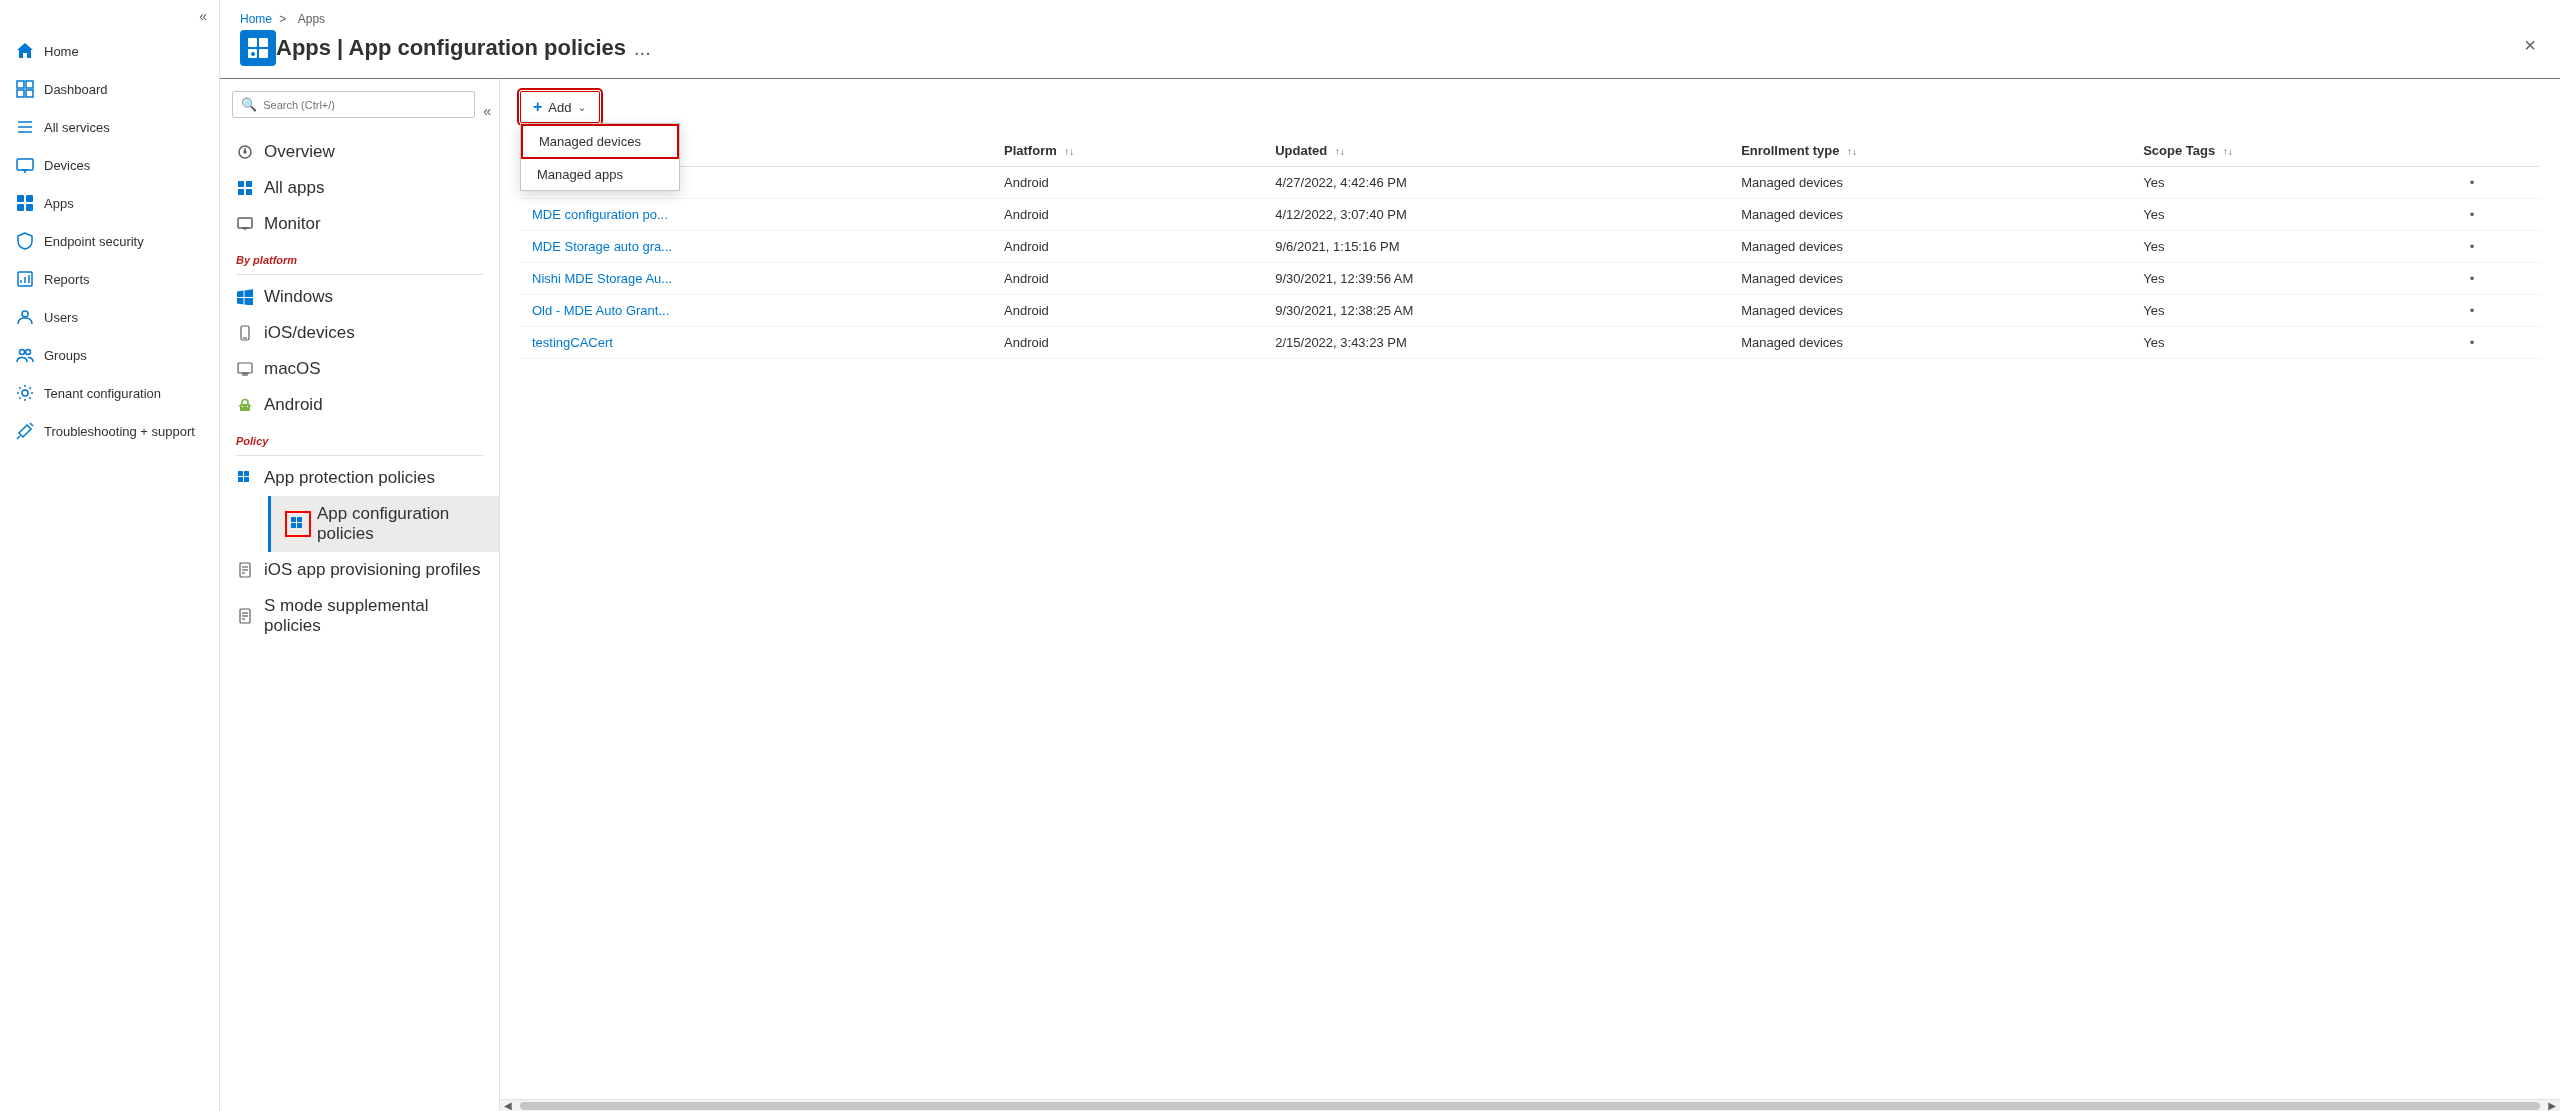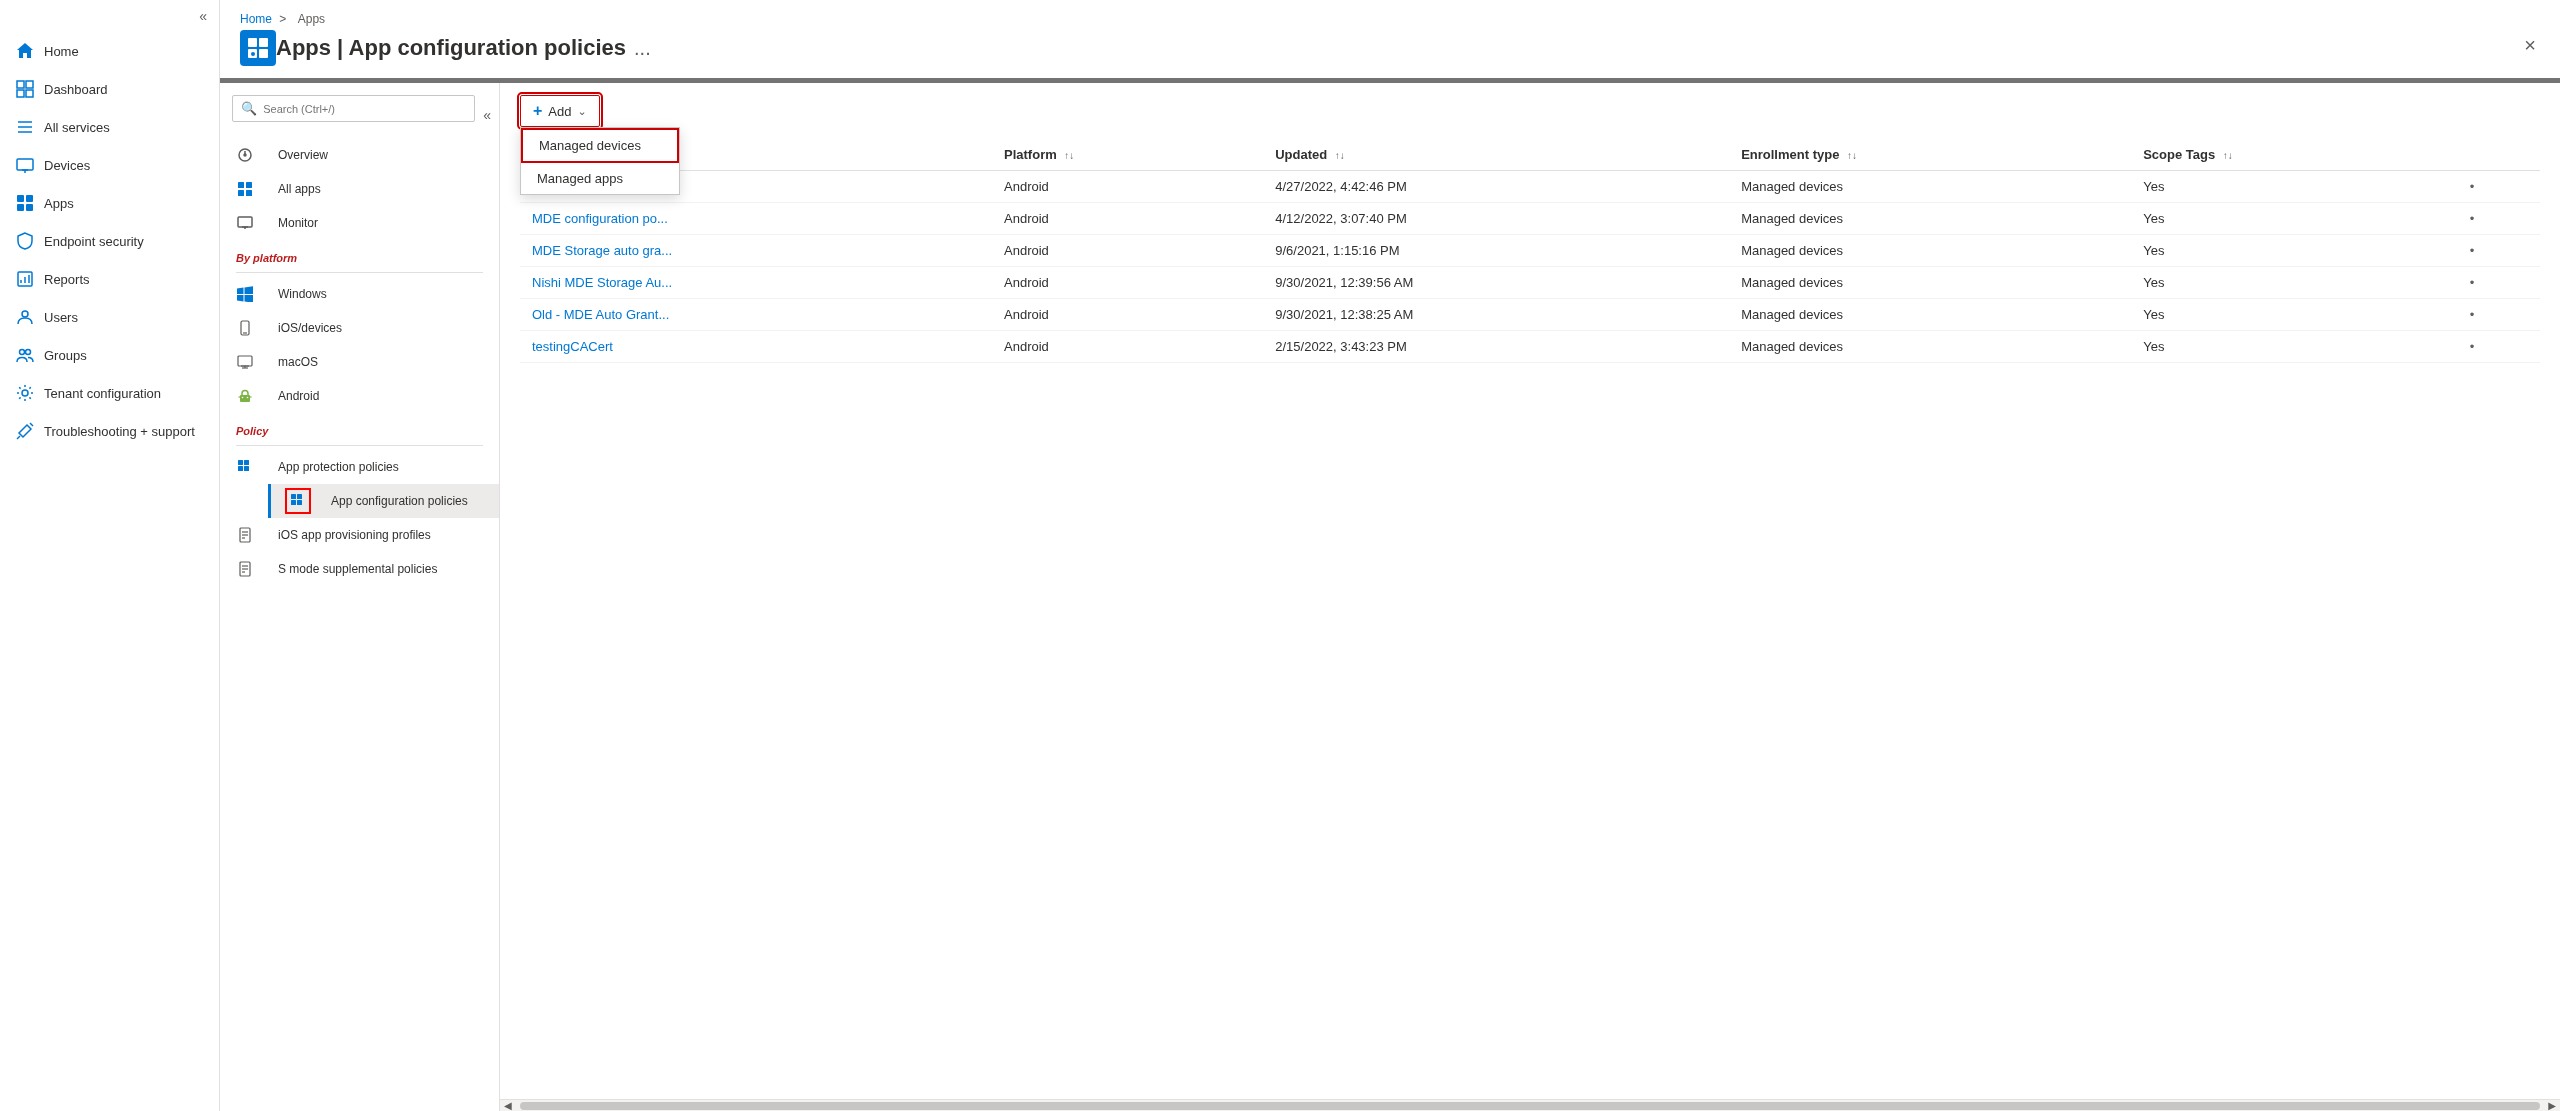--- a/index.html
+++ b/index.html
@@ -42,21 +42,21 @@
       background: #fff;
       overflow: hidden;
     }
 
     
     .header {
       display: flex;
       align-items: center;
       padding: 12px 20px 0 20px;
       background: #fff;
-      border-bottom: 5px solid #737373;
+      border-bottom: 1px solid #737373;
       justify-content: space-between;
     }
     .header-left { display: flex; flex-direction: column; }
     .breadcrumb { font-size: 12px; color: #605e5c; margin-bottom: 4px; }
     .breadcrumb a { color: #0078d4; text-decoration: none; }
     .breadcrumb span { margin: 0 4px; }
     .page-title-row { display: flex; align-items: center; padding-bottom: 12px; }
     .page-icon { width: 36px; height: 36px; background: #0078d4; display: flex; align-items: center; justify-content: center; border-radius: 4px; flex-shrink: 0; }
     .page-icon svg { width: 22px; height: 22px; }
     .page-title { font-size: 22px; font-weight: 600; color: #323130; }
@@ -97,22 +97,22 @@
       flex: 1;
       background: transparent;
     }
     .side-search-icon { color: #605e5c; font-size: 13px; }
     .side-nav-item {
       display: flex;
       align-items: center;
       padding: 8px 16px;
       cursor: pointer;
       color: #323130;
-      font-size: 12px;
-      gap: 24px;
+      font-size: 17px;
+      gap: 10px;
     }
     .side-nav-item.active { background: #edebe9; margin-left: 48px; }
     .side-nav-item .item-icon { width: 18px; height: 18px; flex-shrink: 0; display: flex; align-items: center; justify-content: center; }
     .section-header {
       padding: 12px 16px 4px 16px;
       font-weight: 600;
       font-size: 11px;
       color: #b91c1c;
       font-style: italic;
     }

